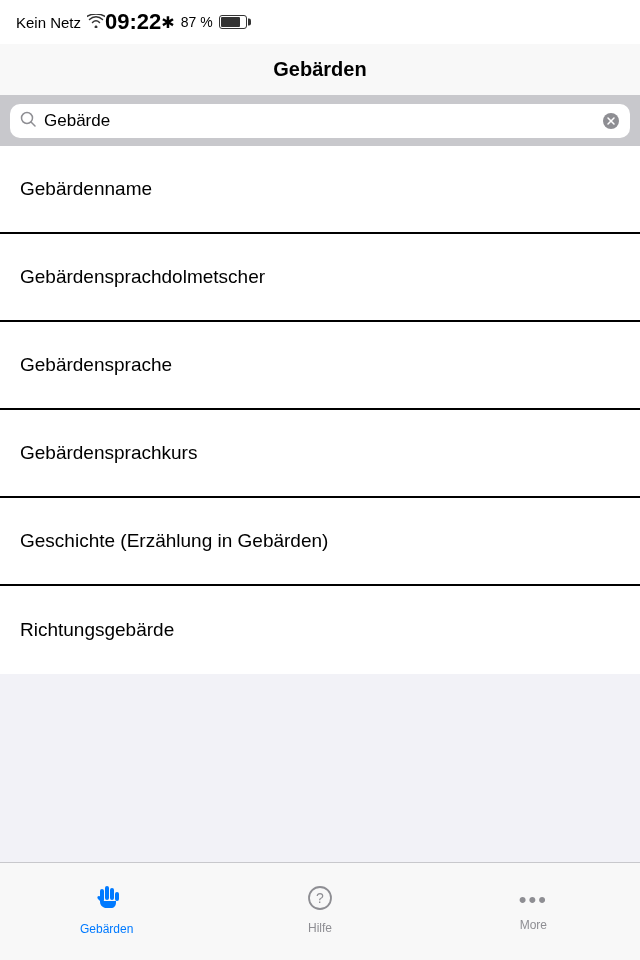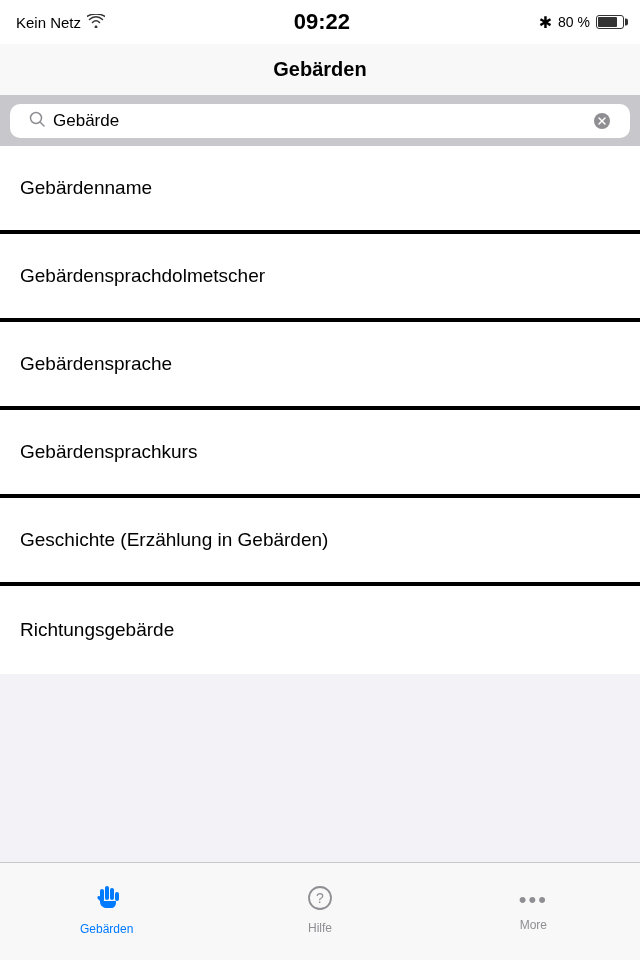--- a/index.html
+++ b/index.html
@@ -12,21 +12,21 @@
       overflow: hidden;
       position: relative;
     }
 
     
     .status-bar {
       height: 44px;
       background: #fff;
       display: flex;
       align-items: center;
-      justify-content: space-between;
+      justify-content: flex-start;
       padding: 0 16px;
       font-size: 16px;
       font-weight: 500;
     }
     .status-left { display: flex; align-items: center; gap: 6px; font-size: 15px; }
     .status-center { font-size: 22px; font-weight: 600; }
     .status-right { display: flex; align-items: center; gap: 6px; font-size: 14px; }
     .battery-container { display: flex; align-items: center; gap: 2px; }
     .battery-box {
       width: 28px; height: 14px;
@@ -73,21 +73,21 @@
     
     .search-bar-container {
       background: #c8c8cc;
       padding: 8px 10px;
     }
     .search-bar {
       background: #fff;
       border-radius: 10px;
       display: flex;
       align-items: center;
-      padding: 7px 19px;
+      padding: 7px 10px;
       gap: 8px;
     }
     .search-icon-wrap {
       color: #8e8e93;
       font-size: 16px;
     }
     .search-input {
       flex: 1;
       border: none;
       outline: none;
@@ -107,21 +107,21 @@
     
     .list-container {
       background: #fff;
       flex: 1;
     }
     .list-item {
       height: 88px;
       display: flex;
       align-items: center;
       padding: 0 20px;
-      border-bottom: 4px solid #000000;
+      border-bottom: 2px solid #000000;
       background: #fff;
       cursor: pointer;
     }
     .list-item-text {
       font-size: 19px;
       color: #000;
       font-weight: 400;
     }
 
     
@@ -177,21 +177,21 @@
         <path d="M9 11.5 C9.8 11.5 10.5 12.2 10.5 13 C10.5 13.8 9.8 14.5 9 14.5 C8.2 14.5 7.5 13.8 7.5 13 C7.5 12.2 8.2 11.5 9 11.5Z" fill="#333"></path>
         <path d="M5.5 8.5 C6.6 7.4 7.7 6.8 9 6.8 C10.3 6.8 11.4 7.4 12.5 8.5" stroke="#333" stroke-width="1.5" fill="none" stroke-linecap="round"></path>
         <path d="M2.5 5.5 C4.3 3.7 6.5 2.7 9 2.7 C11.5 2.7 13.7 3.7 15.5 5.5" stroke="#333" stroke-width="1.5" fill="none" stroke-linecap="round"></path>
         <path d="M0 2.5 C2.4 0.9 5.5 0 9 0 C12.5 0 15.6 0.9 18 2.5" stroke="#333" stroke-width="1.5" fill="none" stroke-linecap="round"></path>
       </svg>
     </span>
   </div>
   <div class="status-center">09:22</div>
   <div class="status-right">
     <span style="font-size:16px;">✱</span>
-    <span style="font-size:14px;">80 %</span>
+    <span style="font-size:14px;">87 %</span>
     <div class="battery-container">
       <div class="battery-box">
         <div class="battery-fill"></div>
       </div>
     </div>
   </div>
 </div>
 
 <div class="nav-bar">
   <span class="nav-title">Gebärden</span>

